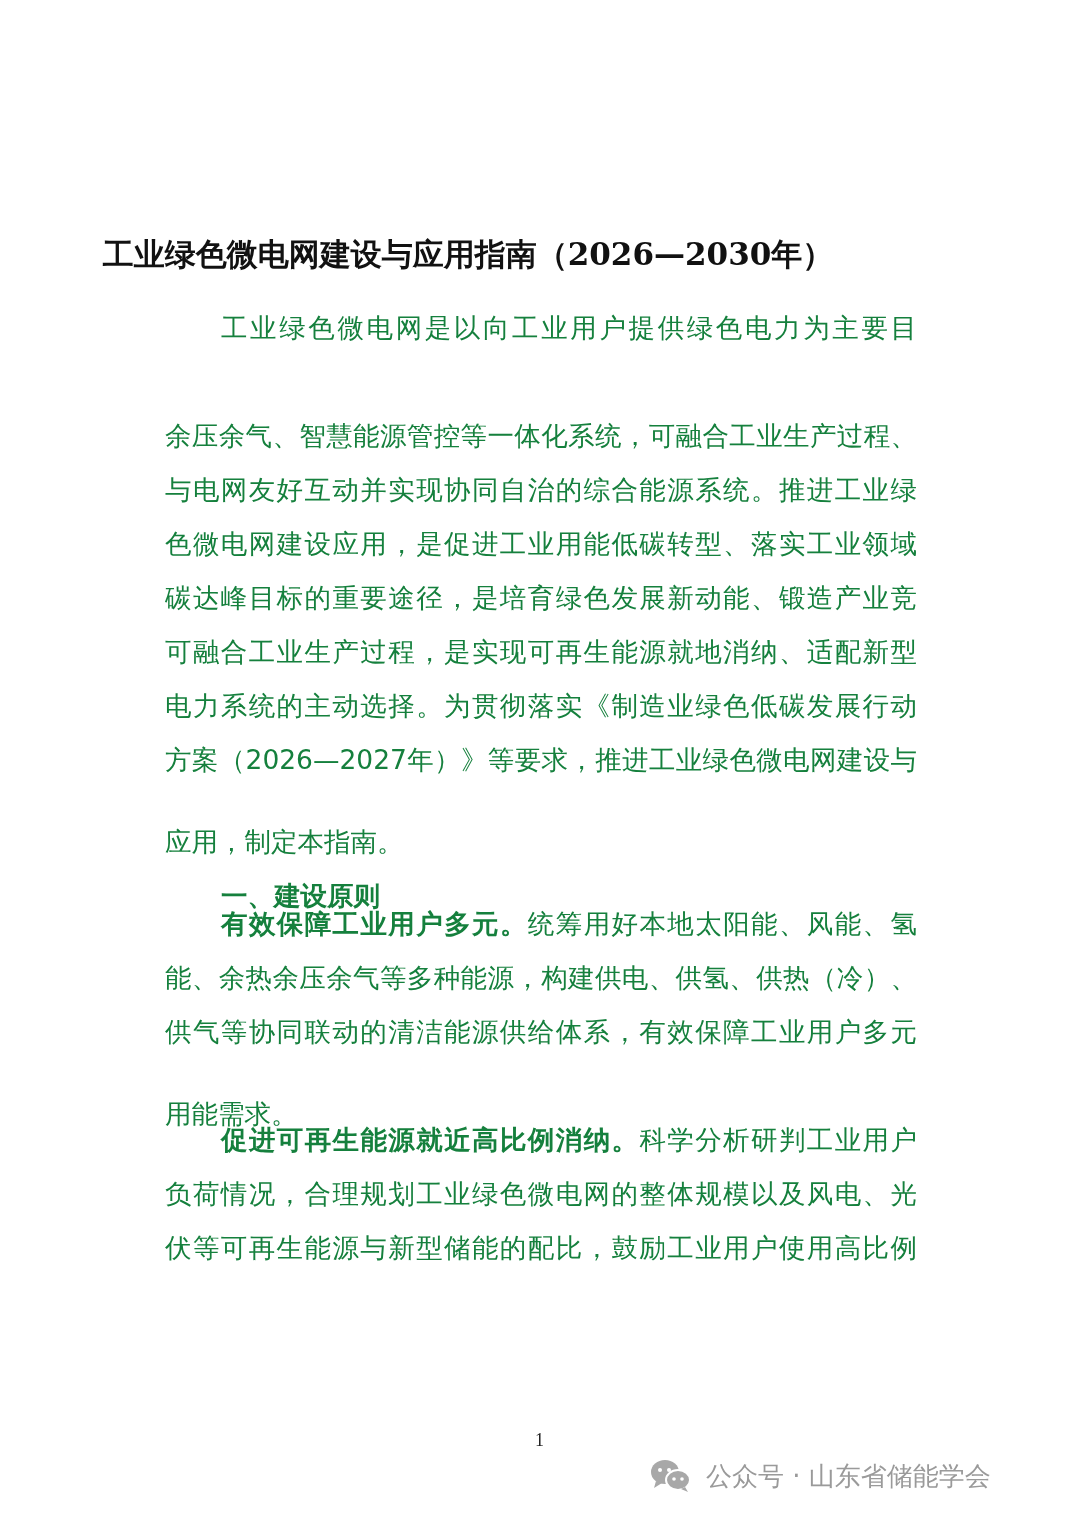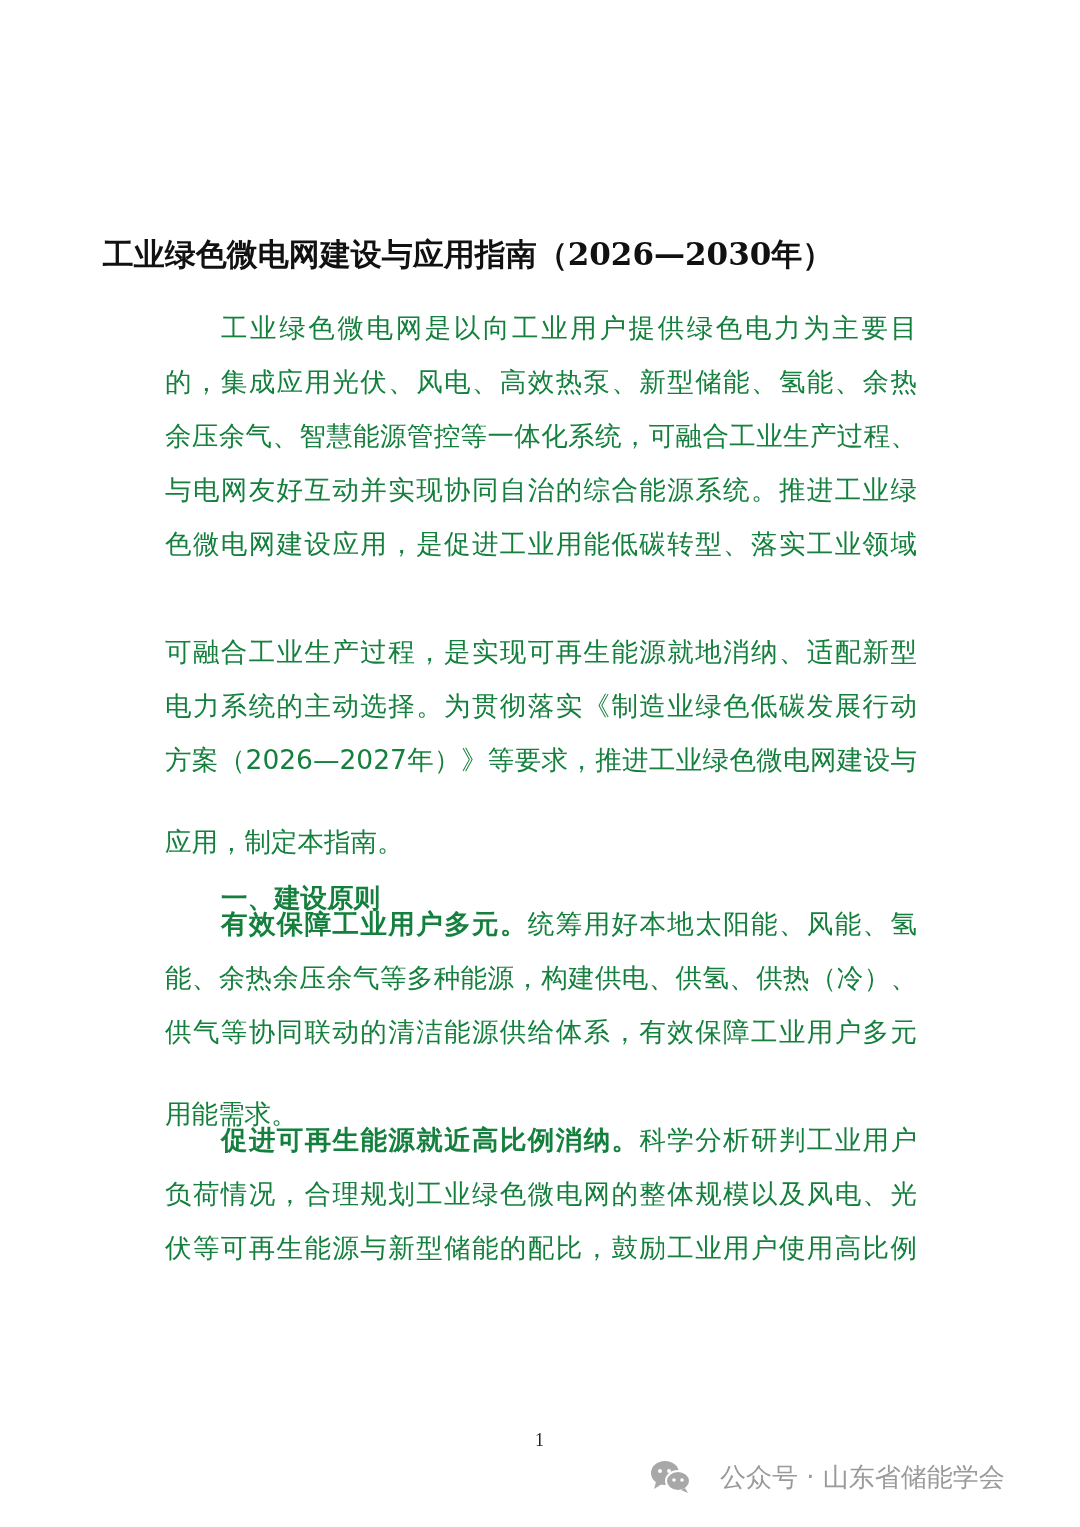--- a/index.html
+++ b/index.html
@@ -19,44 +19,44 @@
     font-size: 26.5px; color: #15803d;
     white-space: nowrap;
     text-align-last: justify;
     text-align: justify;
     line-height: 36px;
     height: 36px;
   }
   .line.last { text-align-last: left; margin-top: 28px; }
   .line.indent { left: 221px; width: 696px; }
   .bold { font-weight: bold; }
-  .heading { font-family: Liberation Serif, serif; font-weight: bold; }
+  .heading { font-family: Liberation Mono, monospace; font-weight: bold; }
   .page-num {
     position: absolute; top: 1430px; left: 535px;
     font-family: "Liberation Serif", serif; font-size: 18px; color: #222;
   }
   .watermark {
     position: absolute; top: 1459px; left: 650px; height: 36px;
-    display: flex; align-items: center; gap: 28px;
+    display: flex; gap: 14px;
     font-family: "DejaVu Sans", sans-serif; font-size: 26px; color: #9a9a9a;
   }
   .wechat-icon { width: 42px; height: 34px; position: relative; }
 </style>
 </head>
 <body>
 
 <div class="page">
 
   <div class="title">工业绿色微电网建设与应用指南（2026—2030年）</div>
 
   <div class="line indent" style="top:310px">工业绿色微电网是以向工业用户提供绿色电力为主要目</div>
-  <div class="line" style="top:364px">的，集成应用光伏、风电、高效热泵、新型储能、氢能、余热</div>
   <div class="line" style="top:418px">余压余气、智慧能源管控等一体化系统，可融合工业生产过程、</div>
   <div class="line" style="top:472px">与电网友好互动并实现协同自治的综合能源系统。推进工业绿</div>
   <div class="line" style="top:526px">色微电网建设应用，是促进工业用能低碳转型、落实工业领域</div>
+  <div class="line" style="top:580px">碳达峰目标的重要途径，是培育绿色发展新动能、锻造产业竞</div>
   <div class="line" style="top:634px">可融合工业生产过程，是实现可再生能源就地消纳、适配新型</div>
   <div class="line" style="top:688px">电力系统的主动选择。为贯彻落实《制造业绿色低碳发展行动</div>
   <div class="line" style="top:742px">方案（2026—2027年）》等要求，推进工业绿色微电网建设与</div>
   <div class="line last" style="top:796px">应用，制定本指南。</div>
 
   <div class="line indent last heading" style="top:852px">一、建设原则</div>
 
   <div class="line indent" style="top:906px">
     <span class="bold">有效保障工业用户多元。</span><span>统筹用好本地太阳能、风能、氢</span>
   </div>

